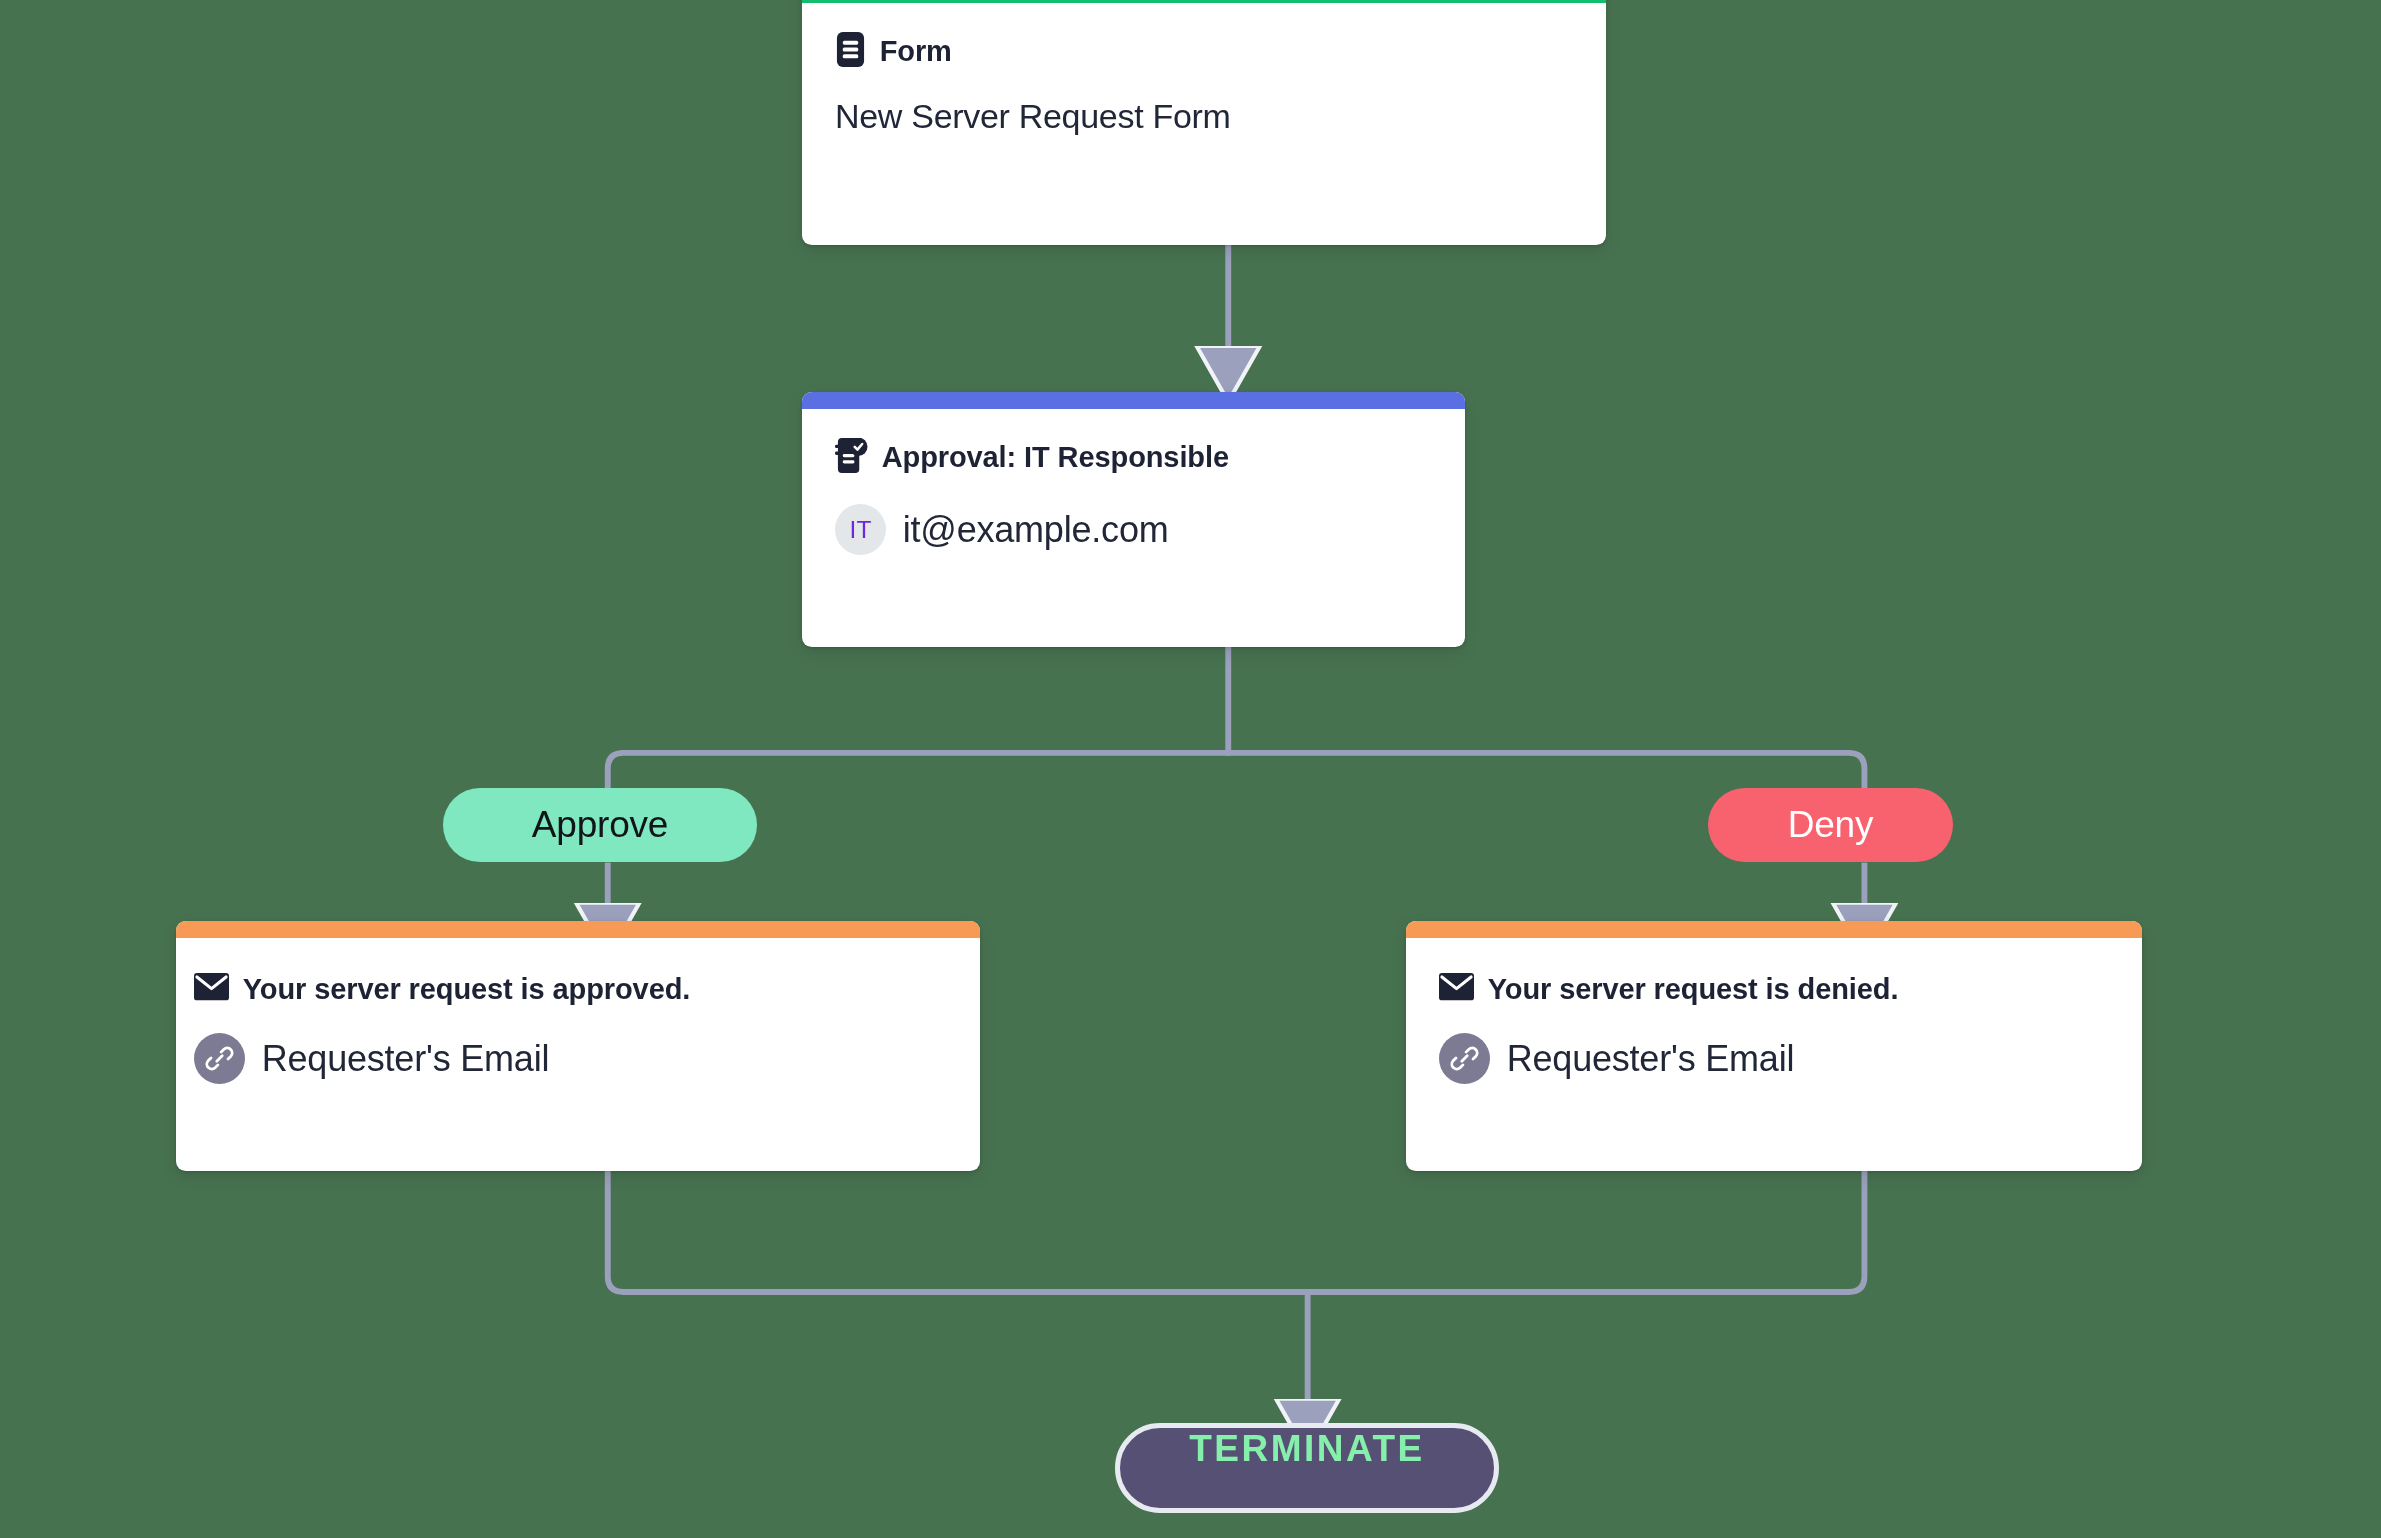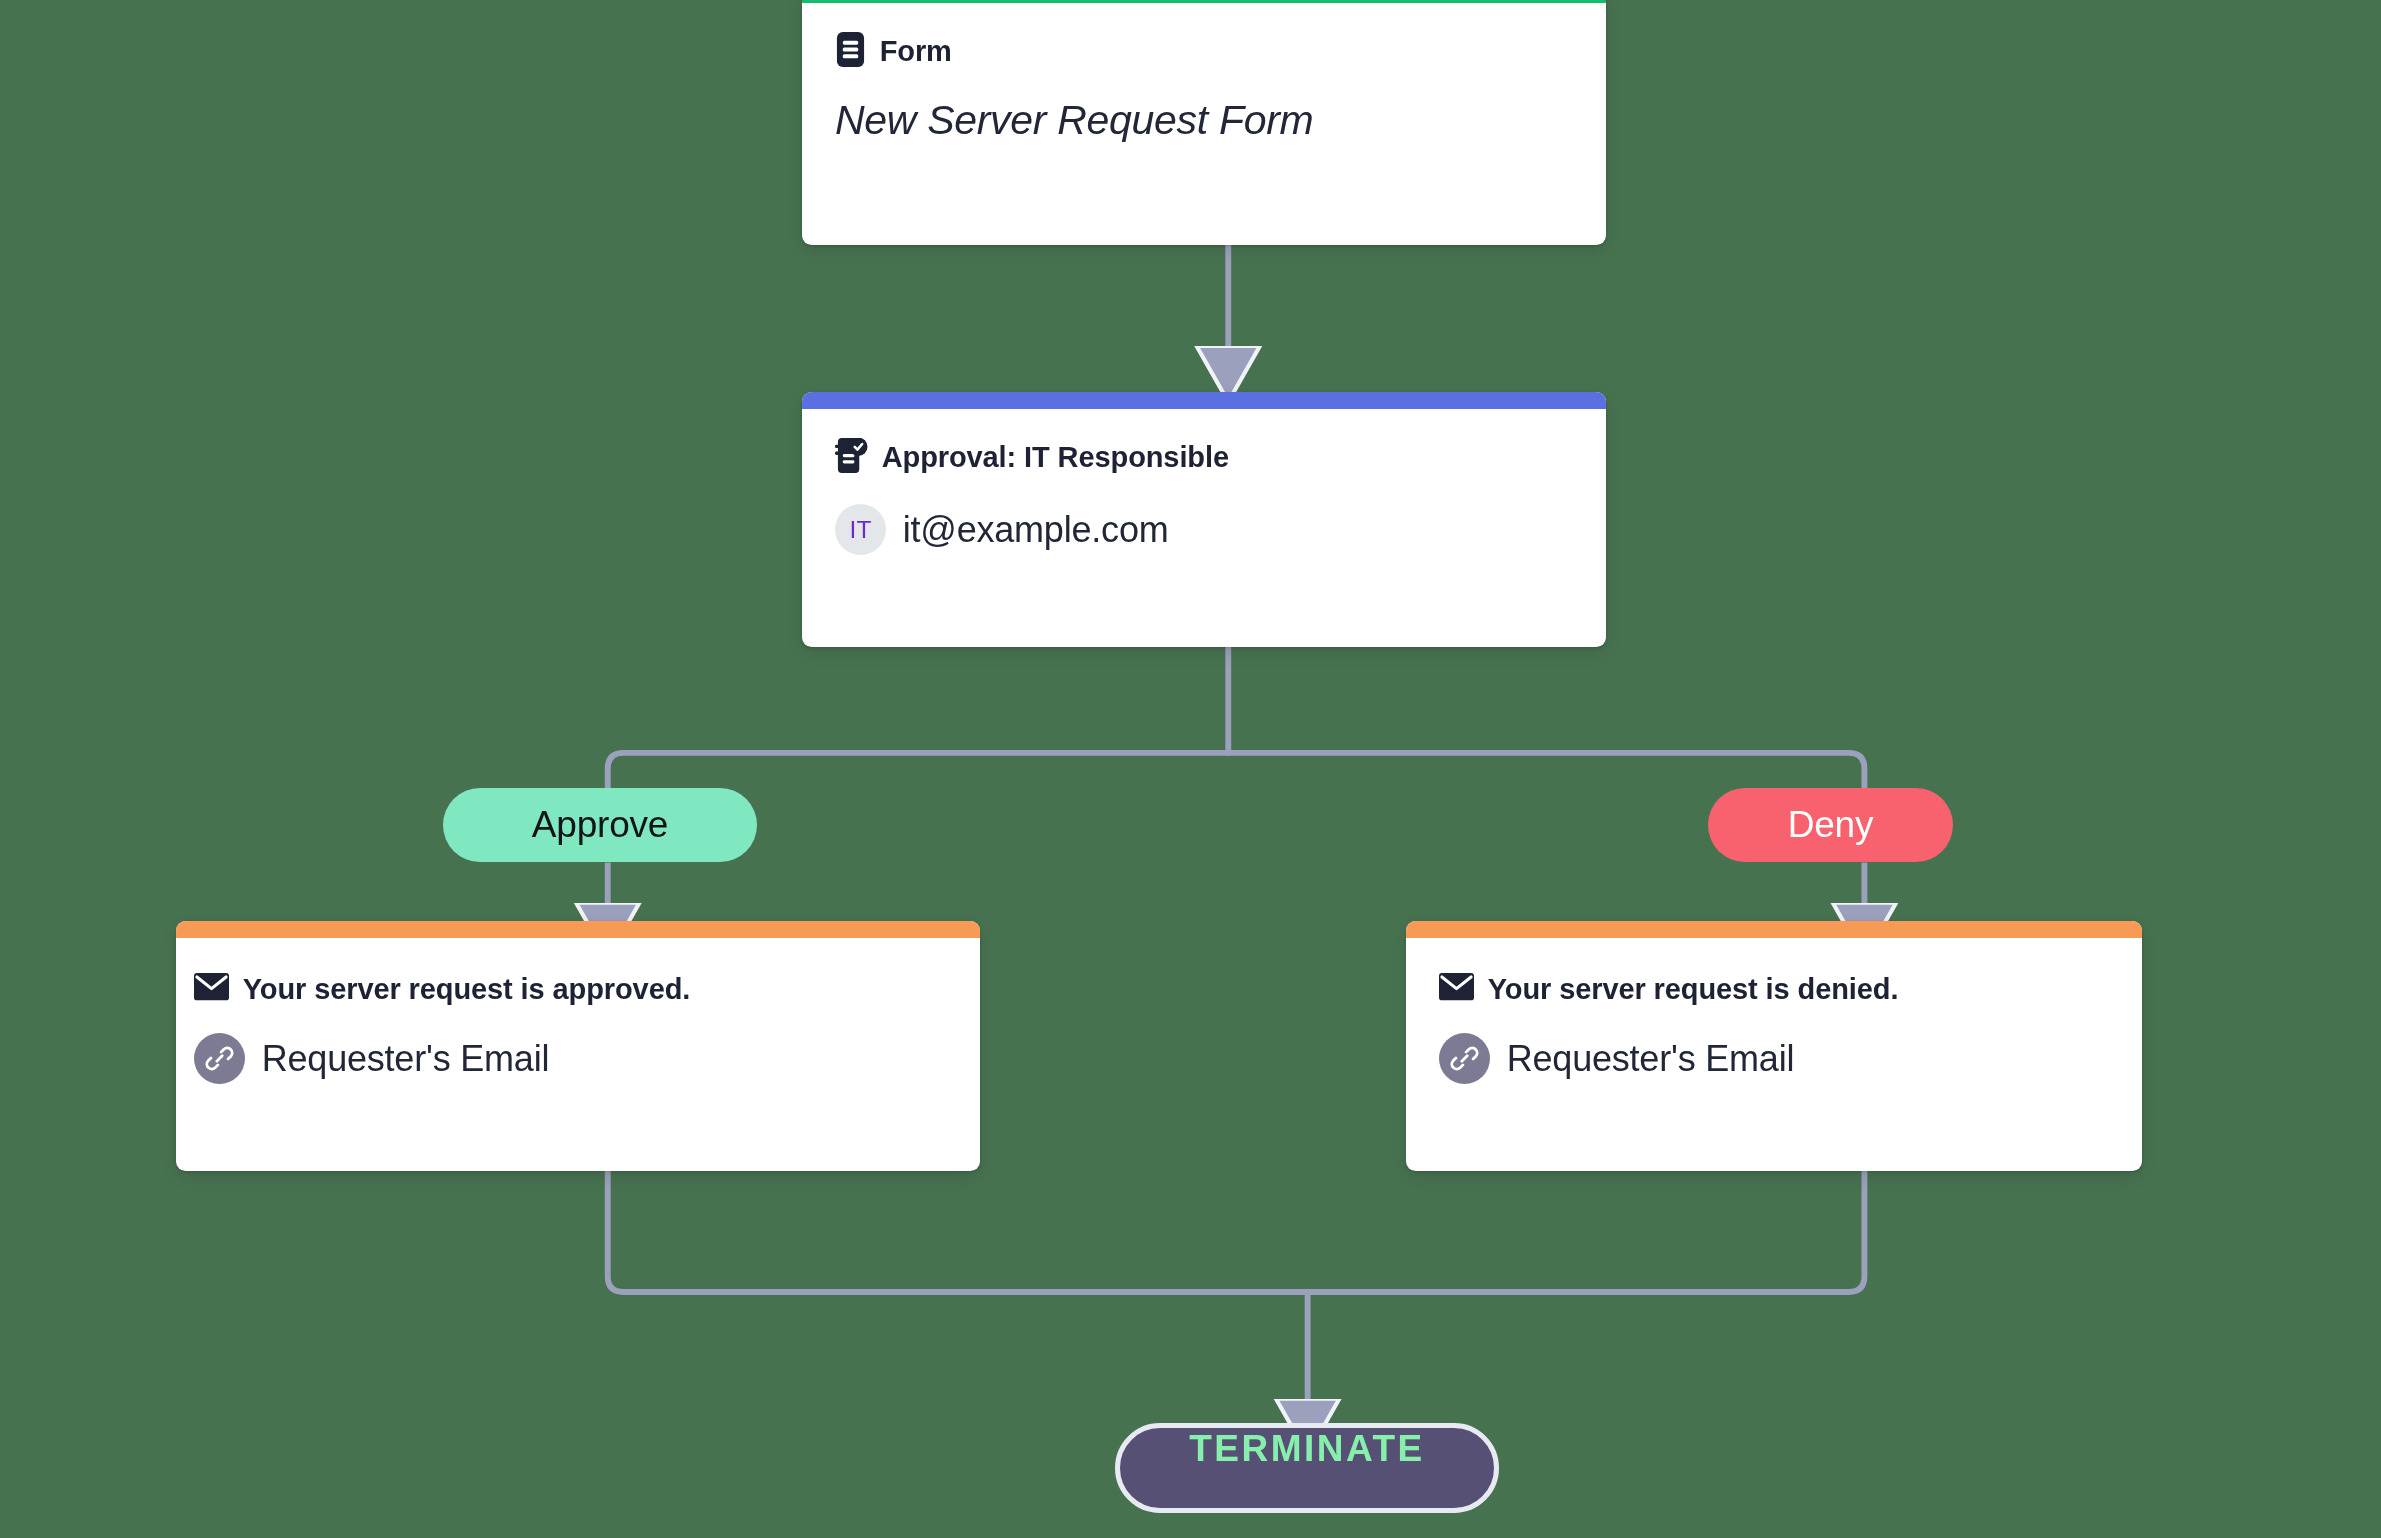--- a/index.html
+++ b/index.html
@@ -62,27 +62,26 @@
     margin-top: 27.4px;
   }
   .card-sub-text {
     font-size: 36px;
     font-weight: normal;
     color: #222738;
     letter-spacing: -0.2px;
     white-space: nowrap;
   }
   .card-main-text {
-    font-size: 41px;
+    font-size: 34px;
     font-weight: normal;
     color: #222738;
     letter-spacing: -0.3px;
     margin-top: 25.5px;
     white-space: nowrap;
-    font-style: italic;
   }
 
   
   .avatar-initials {
     width: 51px;
     height: 51px;
     border-radius: 50%;
     background: #e3e7e9;
     color: #6d28d9;
     font-size: 24.5px;
@@ -176,21 +175,21 @@
             <rect x="8" y="16" width="16" height="4" rx="1.6" fill="#ffffff"></rect>
             <rect x="8" y="23" width="16" height="4" rx="1.6" fill="#ffffff"></rect>
           </svg>
         </span>
         <span class="card-title-text">Form</span>
       </div>
       <div class="card-main-text">New Server Request Form</div>
     </div>
   </div>
 
-  <div class="node-card" style="left:802px; top:392px; width:804px; height:255px;">
+  <div class="node-card" style="left:802px; top:392px; width:663px; height:255px;">
     <div class="card-accent" style="background:#5a70e2;"></div>
     <div class="card-body">
       <div class="card-title-row">
         <span class="glyph">
           <svg width="33" height="35" viewBox="0 0 34 36">
             <path d="M3 4 a4 4 0 0 1 4-4 h14 a4 4 0 0 1 4 4 v28 a4 4 0 0 1 -4 4 h-14 a4 4 0 0 1 -4 -4 Z" fill="#1d2235"></path>
             <rect x="0" y="7" width="6" height="3.4" rx="1.5" fill="#1d2235"></rect>
             <rect x="0" y="14" width="6" height="3.4" rx="1.5" fill="#1d2235"></rect>
             <rect x="8" y="16.5" width="12" height="3.2" rx="1.4" fill="#ffffff"></rect>
             <rect x="8" y="23" width="12" height="3.2" rx="1.4" fill="#ffffff"></rect>

